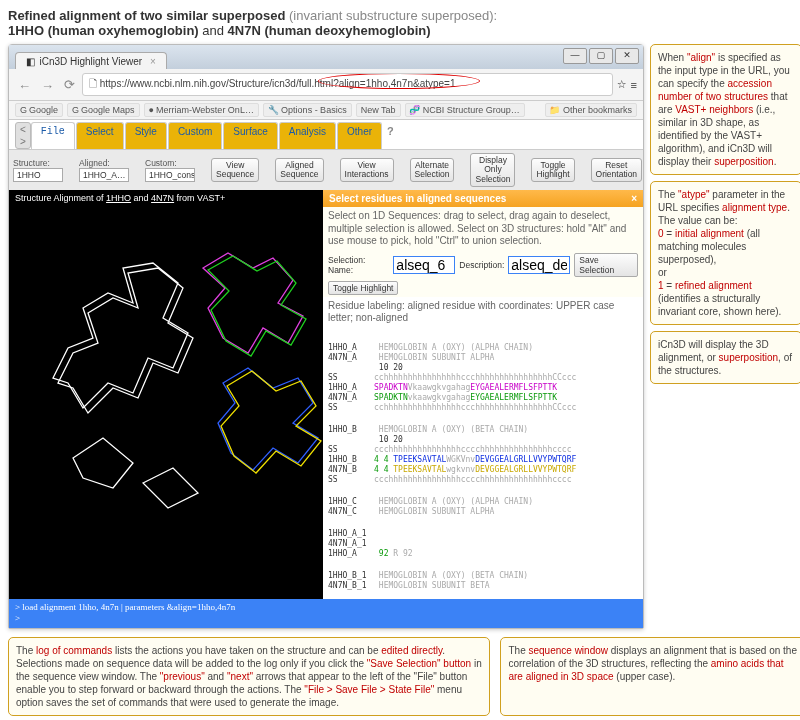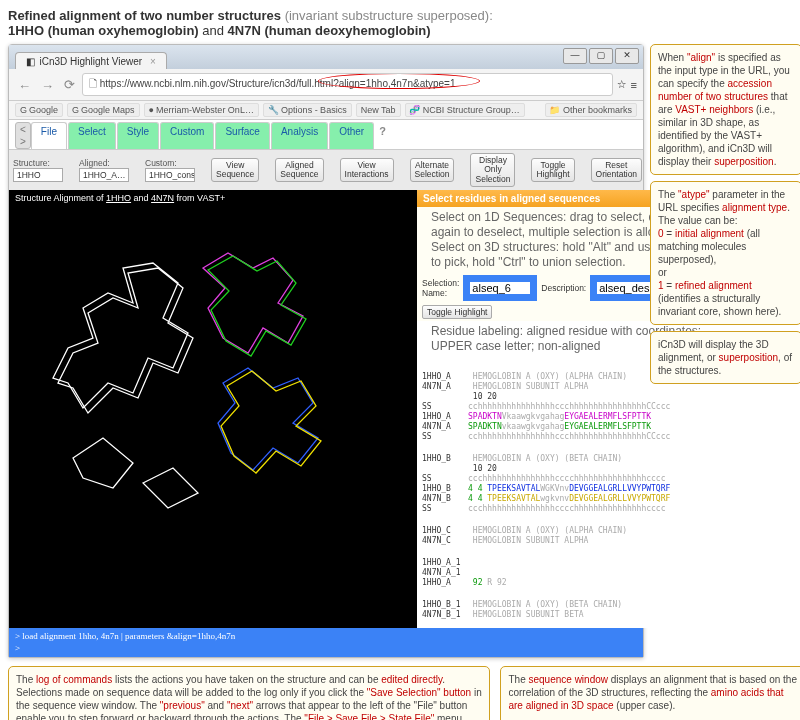--- a/index.html
+++ b/index.html
@@ -50,24 +50,24 @@
 }
 .bm { background:#eee; border:1px solid #ddd; border-radius:2px;
   padding:1px 4px; display:flex; align-items:center; gap:2px; }
 .bmspacer { flex:1; }
 .appmenubar {
   background:#fff; display:flex; gap:0; padding:2px 6px 0;
   border-bottom:1px solid #ccc;
 }
 .appmenubar .mtab {
   border:1px solid #ccc; border-bottom:none; border-radius:3px 3px 0 0;
-  padding:3px 9px; font-size:10px; color:#1a5aa8; background:#86efac;
+  padding:3px 9px; font-size:10px; color:#1a5aa8; background:#eab308;
   margin-right:1px;
 }
-.appmenubar .mtab.first { background:#fff; }
+.appmenubar .mtab.first { background:#fff;font-family:Liberation Mono, monospace; }
 .toolbar {
   background:#eaeaea; padding:3px 4px; display:flex; gap:16px;
   align-items:center; font-size:9px;
 }
 .undobox {
   display:flex; flex-direction:column; gap:1px; background:#e0e0e0;
   border:1px solid #bbb; border-radius:3px; padding:1px;
 }
 .undobox div { font-size:10px; color:#777; padding:0 3px; }
 .labcol { display:flex; flex-direction:column; font-size:8.5px; }
@@ -76,40 +76,40 @@
   background:#fff; border:1px solid #aaa; padding:1px 3px; font-size:8.5px;
   width:42px; white-space:nowrap; overflow:hidden;
 }
 .tbtn {
   background:linear-gradient(#fdfdfd,#e4e4e4); border:1px solid #aaa;
   border-radius:3px; padding:2px 4px; font-size:8.5px; text-align:center;
   line-height:1.1; color:#333;
 }
 .contentrow { display:flex; background:#000; }
 .viewer {
-  width:408px; height:358px; background:#000; position:relative; flex:none;
+  width:314px; height:358px; background:#000; position:relative; flex:none;
 }
 .viewer .vtitle {
   position:absolute; top:3px; left:6px; color:#fff; font-size:9px;
 }
 .viewer .vtitle u { color:#fff; }
 
 .viewer svg { position:absolute; top:18px; left:4px; }
 .panel2 {
   flex:1; background:#fff; display:flex; flex-direction:column;
   font-size:8px; color:#333;
 }
 .panel2 .phead {
   background:linear-gradient(#ffb94a,#f5a321); color:#fff;
   font-weight:bold; padding:3px 6px; font-size:10px;
   display:flex; justify-content:space-between;
 }
-.panel2 .instr { padding:3px 14px; background:#fffef4; color:#666; font-size:12px; line-height:1.25; }
+.panel2 .instr { padding:3px 5px; background:#fffef4; color:#666; font-size:10px; line-height:1.25; }
 .selrow { display:flex; gap:4px; align-items:center; padding:2px 5px; font-size:8.5px; background:#fffef4; }
-.selrow input { font-size:11px; border:7px solid #3b82f6; padding:0 2px; width:56px; }
+.selrow input { font-size:14px; border:1px solid #3b82f6; padding:0 2px; width:56px; }
 .smbtn { background:linear-gradient(#fdfdfd,#e4e4e4); border:1px solid #aaa;
   border-radius:2px; padding:1px 4px; font-size:8.5px; }
 .seqscroll { flex:1; overflow:hidden; padding:3px 5px; font-family:Consolas,monospace; font-size:8px; line-height:1.25; background:#fff; }
 .seqblock { margin-bottom:5px;margin-top:12px; }
 .seqline { white-space:nowrap; }
 .chid { display:inline-block; width:46px; color:#333; }
 .mg { color:#c800c8; } .gr { color:#0a9a0a; } .bl { color:#1030e0; } .yl { color:#c8a800; }
 .gy { color:#aaa; }
 .cmdlog {
   background:#3b82f6; color:#fff; font-family:Liberation Serif, serif;
@@ -122,21 +122,21 @@
   padding:6px 7px; font-size:10px; line-height:1.3; color:#444;
 }
 .bottomcallouts { display:flex; gap:10px; margin-top:8px; }
 .bottomcallouts .callout { flex:1; }
 .quest { color:#888; font-weight:bold; }
 </style>
 </head>
 <body>
 
 <div class="title-line">
-  <b>Refined alignment of two number structures</b>
+  <b>Refined alignment of two similar superposed</b>
   <span class="grey">(invariant substructure superposed):</span><br>
   <b>1HHO (human oxyhemoglobin)</b><span> and </span><b>4N7N (human deoxyhemoglobin)</b>
 </div>
 
 <div class="layout">
   <div class="browserwin">
     <div class="tabstrip">
       <div class="ctab">
         <span>◧</span>
         <span>iCn3D Highlight Viewer</span>

